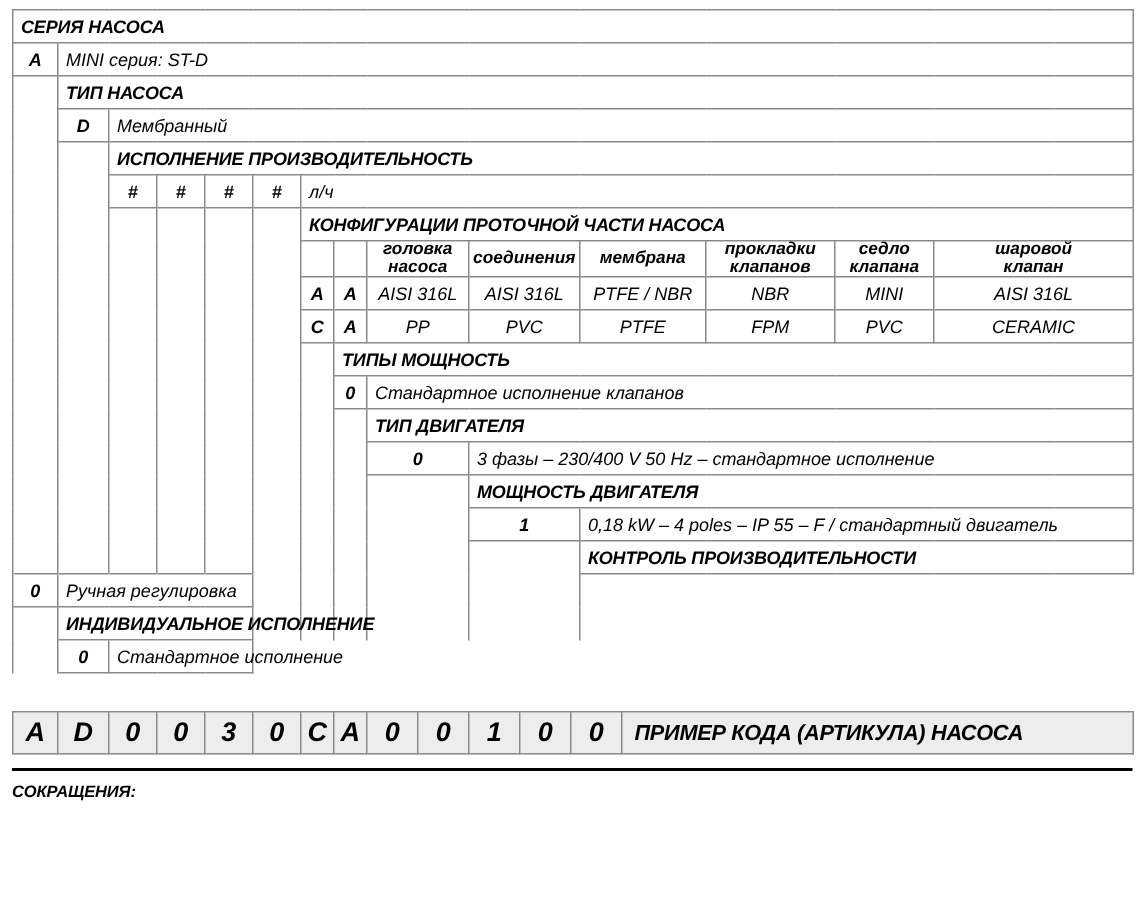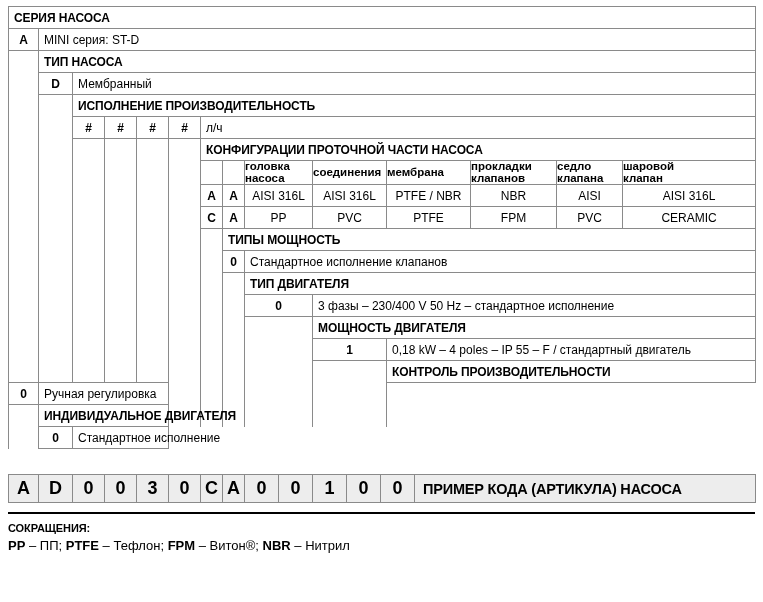--- a/index.html
+++ b/index.html
@@ -13,20 +13,21 @@
     font-family: "Liberation Sans", sans-serif;
     color: #000000;
     overflow: hidden;
   }
 
   .page {
     position: relative;
     width: 763px;
     height: 554px;
     box-sizing: border-box;
+    font-style: italic;
   }
 
   
   .code-table {
     position: absolute;
     left: 8px;
     top: 6px;
     width: 747px;
     border-collapse: collapse;
     table-layout: fixed;
@@ -71,21 +72,21 @@
   .desc-center {
     background: #ffffff;
     text-align: center;
     font-size: 12px;
     white-space: nowrap;
   }
   
   .subhdr {
     background: #ededed;
     font-weight: bold;
-    text-align: left;
+    text-align: center;
     font-size: 11.5px;
     line-height: 11.5px;
     height: 30px;
     white-space: nowrap;
   }
   .subhdr-empty {
     background: #ededed;
   }
 
   
@@ -218,21 +219,21 @@
       <td class="subhdr">седло<br>клапана</td>
       <td class="subhdr" colspan="2">шаровой<br>клапан</td>
     </tr>
     <tr>
       <td class="key">A</td>
       <td class="key">A</td>
       <td class="desc-center">AISI 316L</td>
       <td class="desc-center">AISI 316L</td>
       <td class="desc-center">PTFE / NBR</td>
       <td class="desc-center">NBR</td>
-      <td class="desc-center">AISI</td>
+      <td class="desc-center">MINI</td>
       <td class="desc-center" colspan="2">AISI 316L</td>
     </tr>
     <tr>
       <td class="key">C</td>
       <td class="key">A</td>
       <td class="desc-center">PP</td>
       <td class="desc-center">PVC</td>
       <td class="desc-center">PTFE</td>
       <td class="desc-center">FPM</td>
       <td class="desc-center">PVC</td>
@@ -270,21 +271,21 @@
       <td class="blank" rowspan="3"></td>
       <td class="hdr" colspan="5">КОНТРОЛЬ ПРОИЗВОДИТЕЛЬНОСТИ</td>
     </tr>
     <tr>
       <td class="key">0</td>
       <td class="desc" colspan="4">Ручная регулировка</td>
     </tr>
 
     <tr>
       <td class="blank" rowspan="2"></td>
-      <td class="hdr" colspan="4">ИНДИВИДУАЛЬНОЕ ДВИГАТЕЛЯ</td>
+      <td class="hdr" colspan="4">ИНДИВИДУАЛЬНОЕ ИСПОЛНЕНИЕ</td>
     </tr>
     <tr>
       <td class="key">0</td>
       <td class="desc" colspan="3">Стандартное исполнение</td>
     </tr>
   </tbody>
     </table>
 
   <table class="example-table">
     <colgroup>
@@ -320,18 +321,15 @@
       <td>0</td>
       <td class="ex-label">ПРИМЕР КОДА (АРТИКУЛА) НАСОСА</td>
     </tr>
   </tbody>
     </table>
 
   <div class="divider"></div>
 
   <div class="abbr">
     <div class="abbr-title">СОКРАЩЕНИЯ:</div>
-    <div class="line">
-      <b>PP</b><span class="ru"> – </span><span class="ru">ПП; </span><b>PTFE</b><span class="ru"> – </span><span class="ru">Тефлон; </span><b>FPM</b><span class="ru"> – </span><span class="ru">Витон®; </span><b>NBR</b><span class="ru"> – </span><span class="ru">Нитрил</span>
-    </div>
   </div>
 
 </div>
 
 </body></html>

